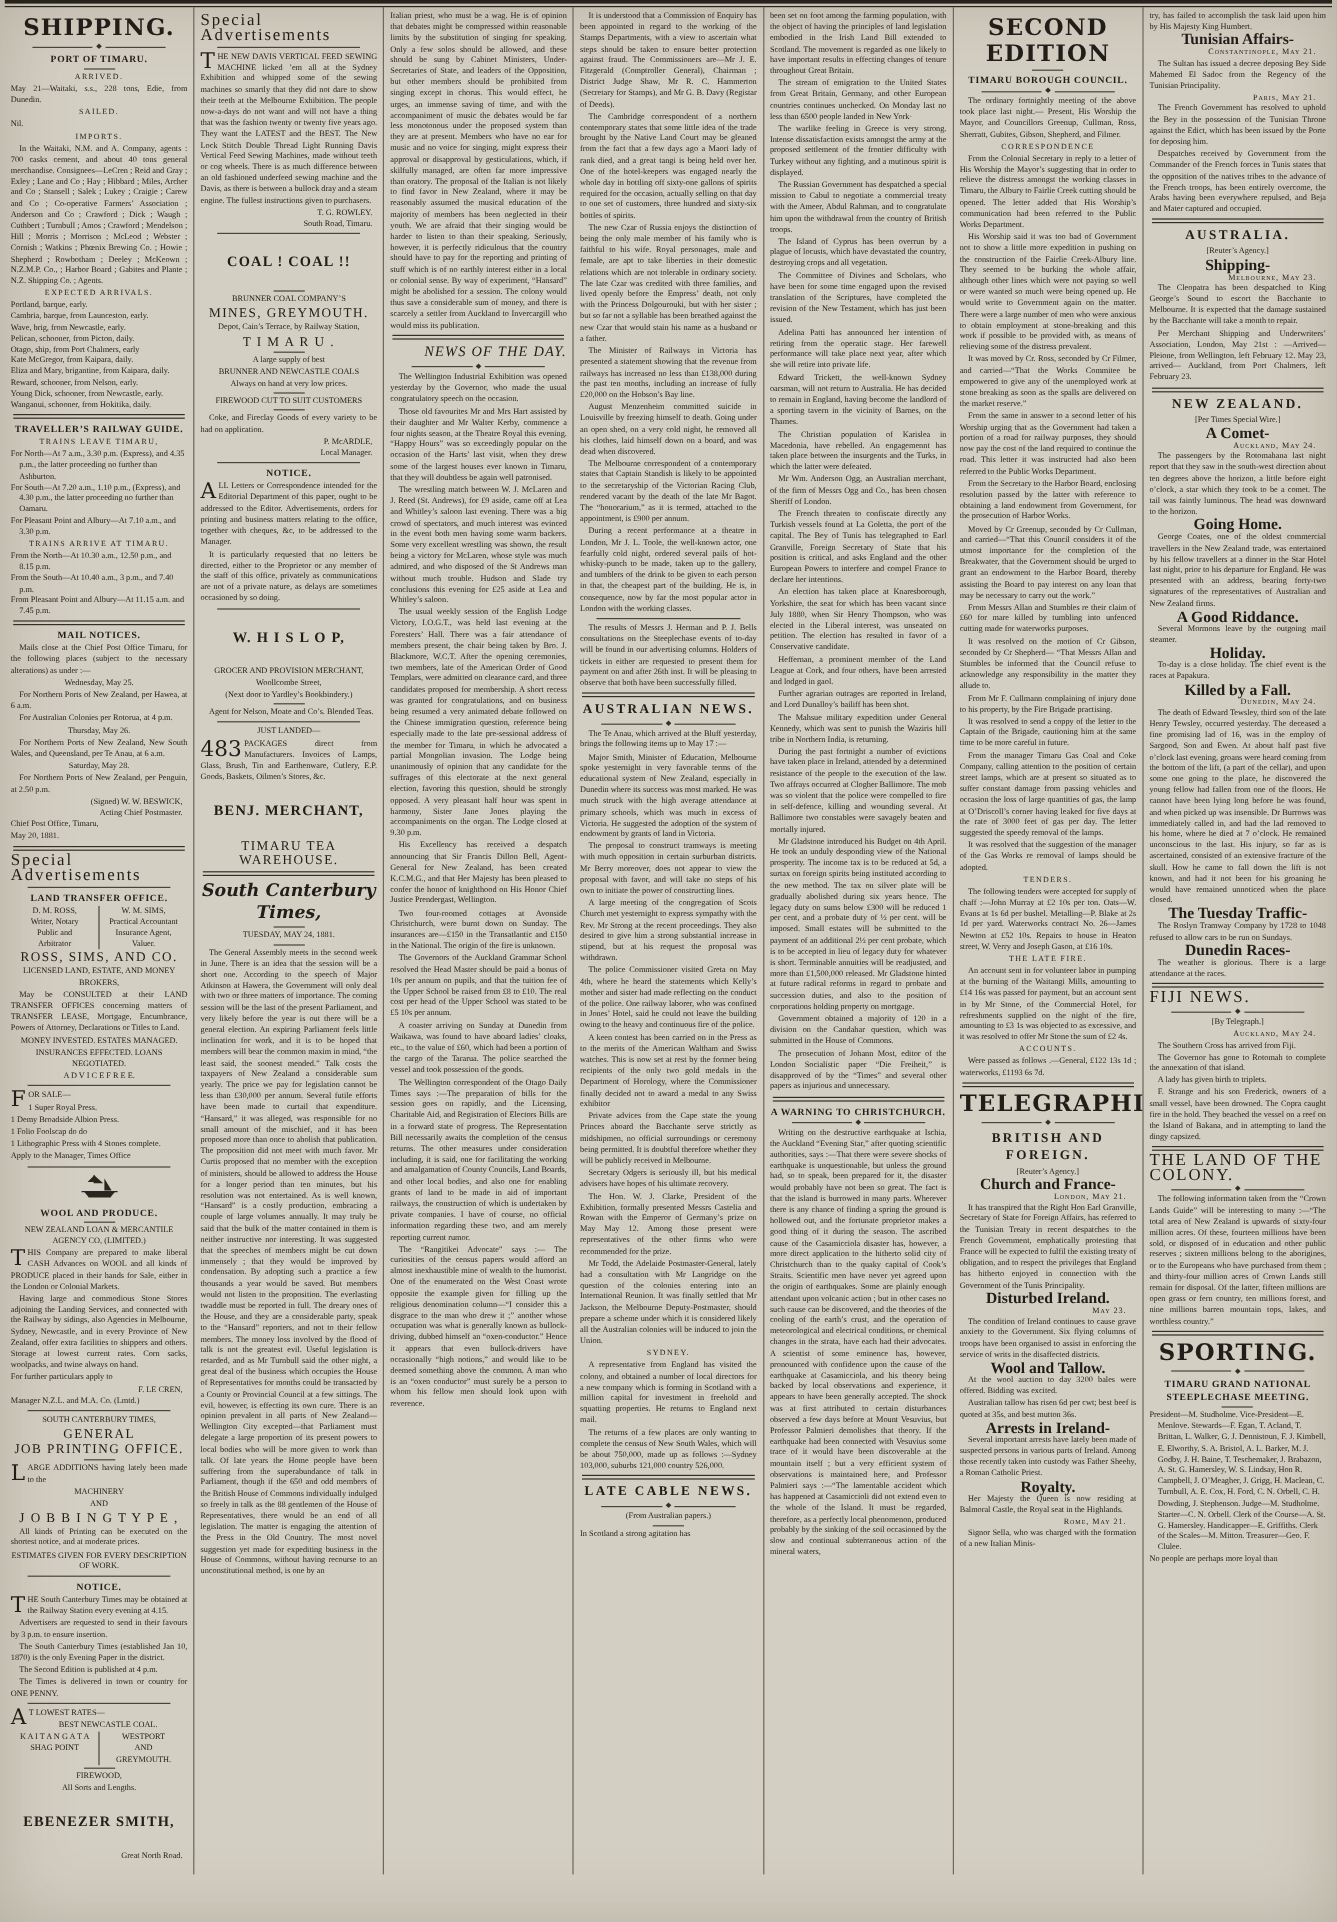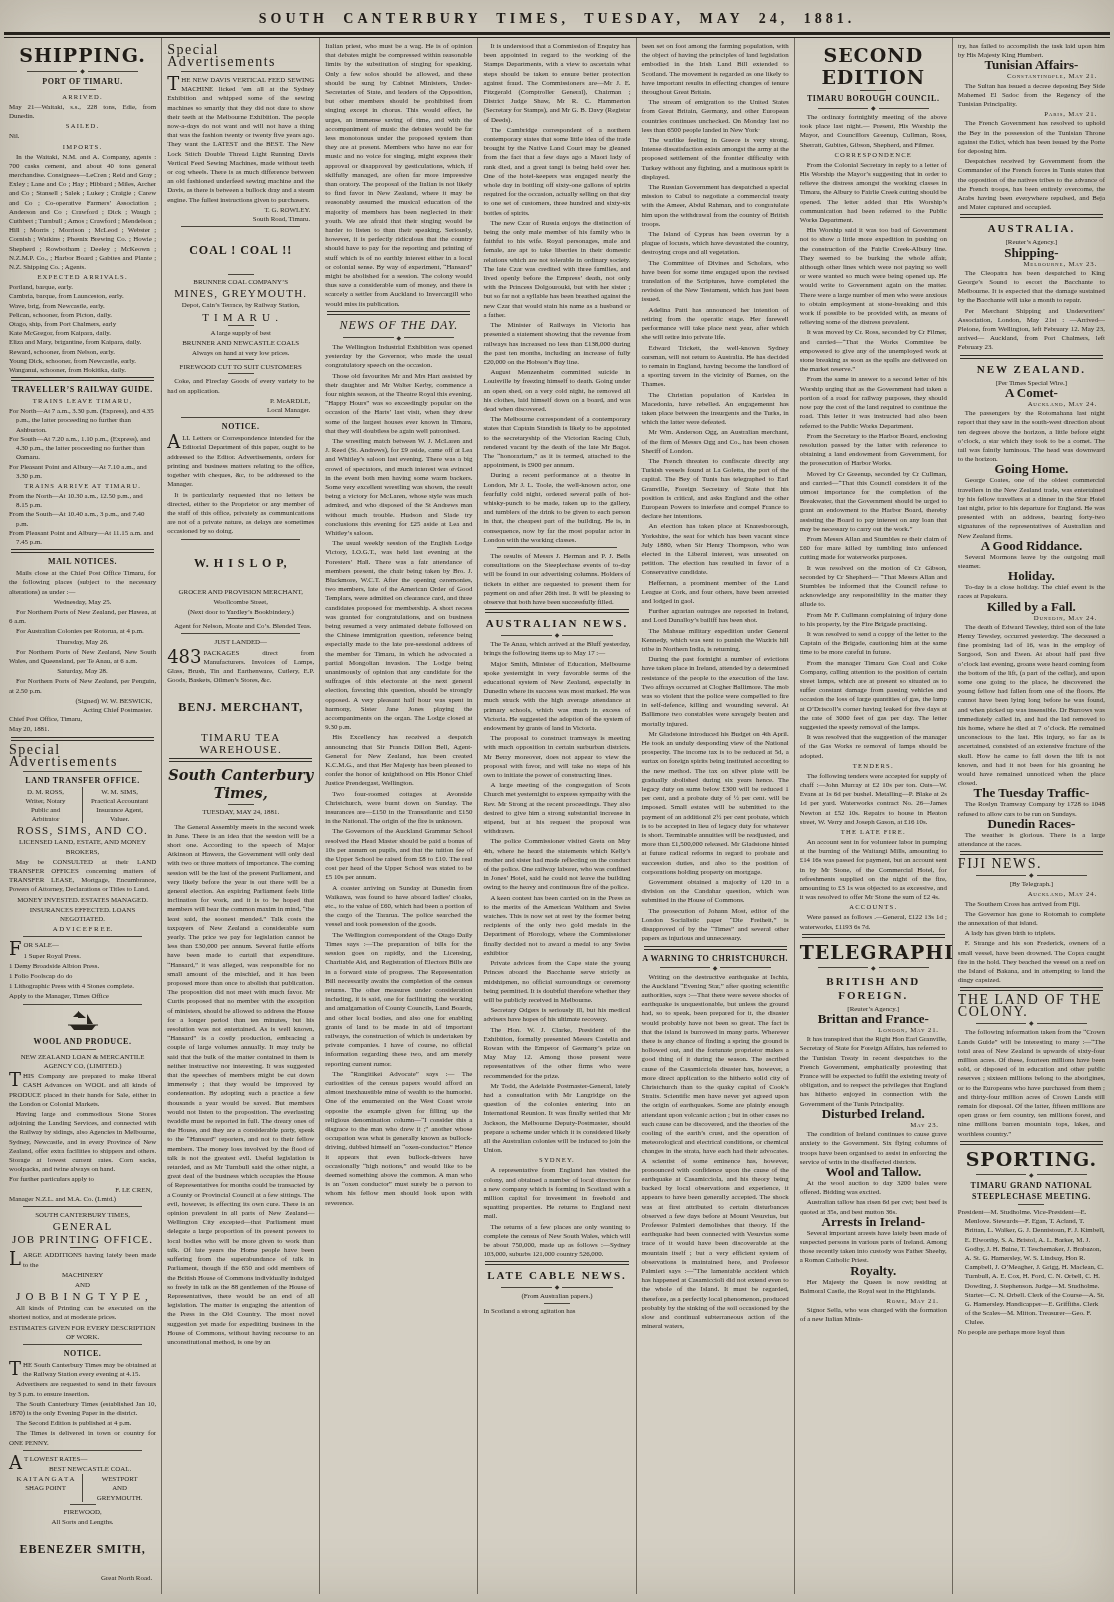--- a/index.html
+++ b/index.html
@@ -15,21 +15,21 @@
   .col:last-child{border-right:none;}
   .p{margin:0 0 1px;text-indent:7px;}
   .pn{margin:0 0 1px;text-indent:0;}
   .pc{margin:1px 0;text-align:center;text-indent:0;}
   .pr{margin:0;text-align:right;text-indent:0;padding-right:4px;}
   .hang{margin:0;text-indent:-7px;padding-left:7px;text-align:left;}
   .h1{font-size:19px;line-height:22px;font-weight:bold;text-align:center;margin:3px 0 2px;
       letter-spacing:1px;font-family:"DejaVu Serif",serif;}
   .h2{font-size:11px;line-height:14px;font-weight:bold;text-align:center;margin:3px 0 2px;letter-spacing:2px;}
   .h2s{font-size:14px;line-height:12px;font-weight:normal;text-align:left;margin:3px 0 2px;letter-spacing:1.5px;}
-  .h2i{font-size:12px;line-height:15px;font-style:italic;text-align:center;margin:3px 0 2px;letter-spacing:1px;}
+  .h2i{font-size:12px;line-height:15px;font-style:italic;text-align:right;margin:3px 0 2px;letter-spacing:1px;}
   .h3{font-size:8px;line-height:11px;font-weight:bold;text-align:center;margin:2px 0 1px;letter-spacing:.6px;}
   .sc{font-size:6.6px;line-height:9px;text-align:center;letter-spacing:1.2px;margin:1px 0;}
   .bh{font-size:13px;line-height:10px;font-weight:bold;text-align:center;margin:1px 0;}
   .date{font-size:6.8px;text-align:right;padding-right:8px;letter-spacing:.8px;font-variant:small-caps;margin:0;}
   .big{font-size:12px;line-height:15px;font-weight:bold;text-align:center;letter-spacing:1px;margin:16px 0;}
   .med{font-size:11px;line-height:12px;text-align:center;letter-spacing:1.2px;margin:1px 0;}
   .gothic{font-family:"DejaVu Serif",serif;font-weight:bold;font-style:italic;font-size:14.5px;
           line-height:18px;text-align:center;margin:4px 0 2px;}
   .rule{border-top:1px solid #4a453c;margin:3px 14px;}
   .srule{border-top:1px solid #4a453c;margin:2px auto;width:26px;}
@@ -40,21 +40,20 @@
   .dc{float:left;font-size:18px;line-height:15px;padding:1px 2px 0 0;font-family:"DejaVu Serif",serif;}
   .twocol{display:flex;margin:1px 0;}
   .twocol>div{flex:1;text-align:center;padding:0 2px;}
   .twocol>div+div{border-left:1px solid #4a453c;}
   .shipwrap{text-align:center;margin:2px 0 0;}
 </style>
 </head>
 <body>
 
 <div class="page">
-  <div class="masthead">SOUTH CANTERBURY TIMES, TUESDAY, MAY 24, 1881.</div>
   <div class="head-rule"></div>
   <div class="columns">
       <div class="col">
         <div class="h1">SHIPPING.</div>
         <div class="orn">
           <span>◆</span>
         </div>
         <div class="h3">PORT OF TIMARU.</div>
         <div class="srule"></div>
         <div class="sc">ARRIVED.</div>
@@ -338,21 +337,21 @@
         <p class="p">An account sent in for volunteer labor in pumping at the burning of the Waitangi Mills, amounting to £14 16s was passed for payment, but an account sent in by Mr Stone, of the Commercial Hotel, for refreshments supplied on the night of the fire, amounting to £3 1s was objected to as excessive, and it was resolved to offer Mr Stone the sum of £2 4s.</p>
         <div class="sc">ACCOUNTS.</div>
         <p class="p">Were passed as follows .—General, £122 13s 1d ; waterworks, £1193 6s 7d.</p>
         <div class="drule"></div>
         <div class="h1">TELEGRAPHIC.</div>
         <div class="orn">
           <span>◆</span>
         </div>
         <div class="h2">BRITISH AND FOREIGN.</div>
         <div class="pc">[Reuter’s Agency.]</div>
-        <div class="bh">Brittan and France-</div>
+        <div class="bh">Church and France-</div>
         <div class="date">London, May 21.</div>
         <p class="p">It has transpired that the Right Hon Earl Granville, Secretary of State for Foreign Affairs, has referred to the Tunisian Treaty in recent despatches to the French Government, emphatically protesting that France will be expected to fulfil the existing treaty of obligation, and to respect the privileges that England has hitherto enjoyed in connection with the Government of the Tunis Principality.</p>
         <div class="bh">Disturbed Ireland.</div>
         <div class="date">May 23.</div>
         <p class="p">The condition of Ireland continues to cause grave anxiety to the Government. Six flying columns of troops have been organised to assist in enforcing the service of writs in the disaffected districts.</p>
         <div class="bh">Wool and Tallow.</div>
         <p class="p">At the wool auction to day 3200 bales were offered. Bidding was excited.</p>
         <p class="p">Australian tallow has risen 6d per cwt; best beef is quoted at 35s, and best mutton 36s.</p>
         <div class="bh">Arrests in Ireland-</div>
         <p class="p">Several important arrests have lately been made of suspected persons in various parts of Ireland. Among those recently taken into custody was Father Sheehy, a Roman Catholic Priest.</p>

